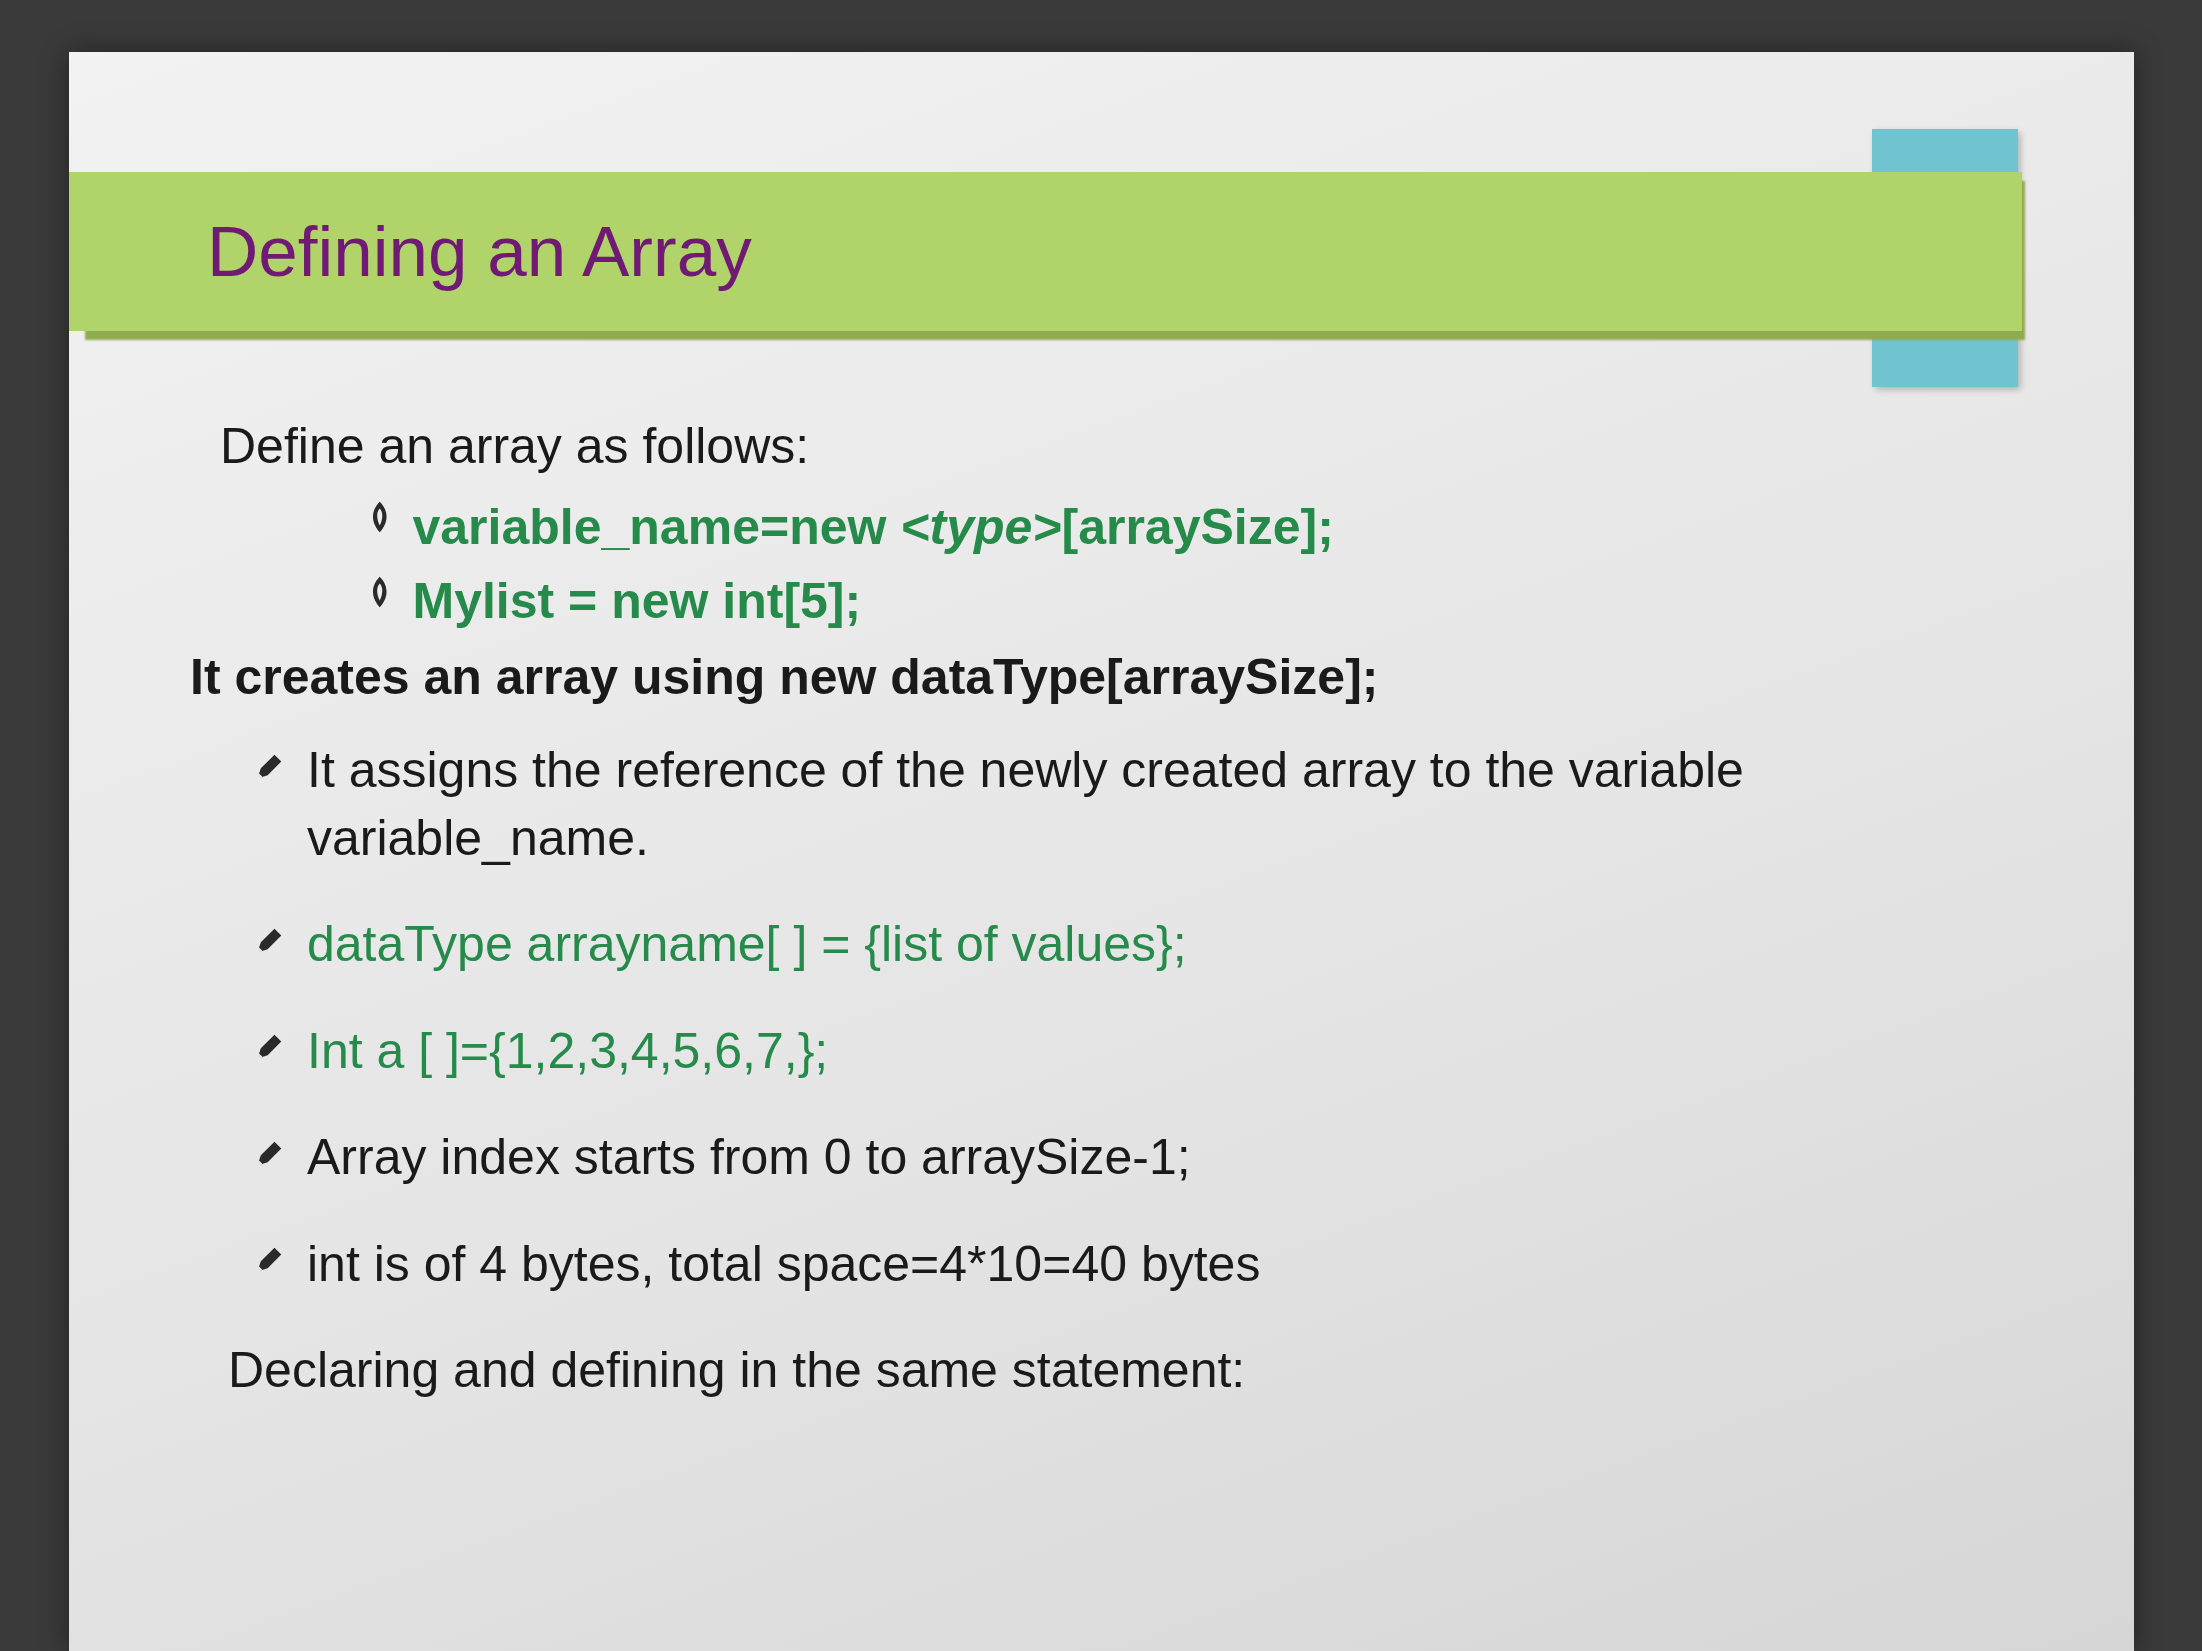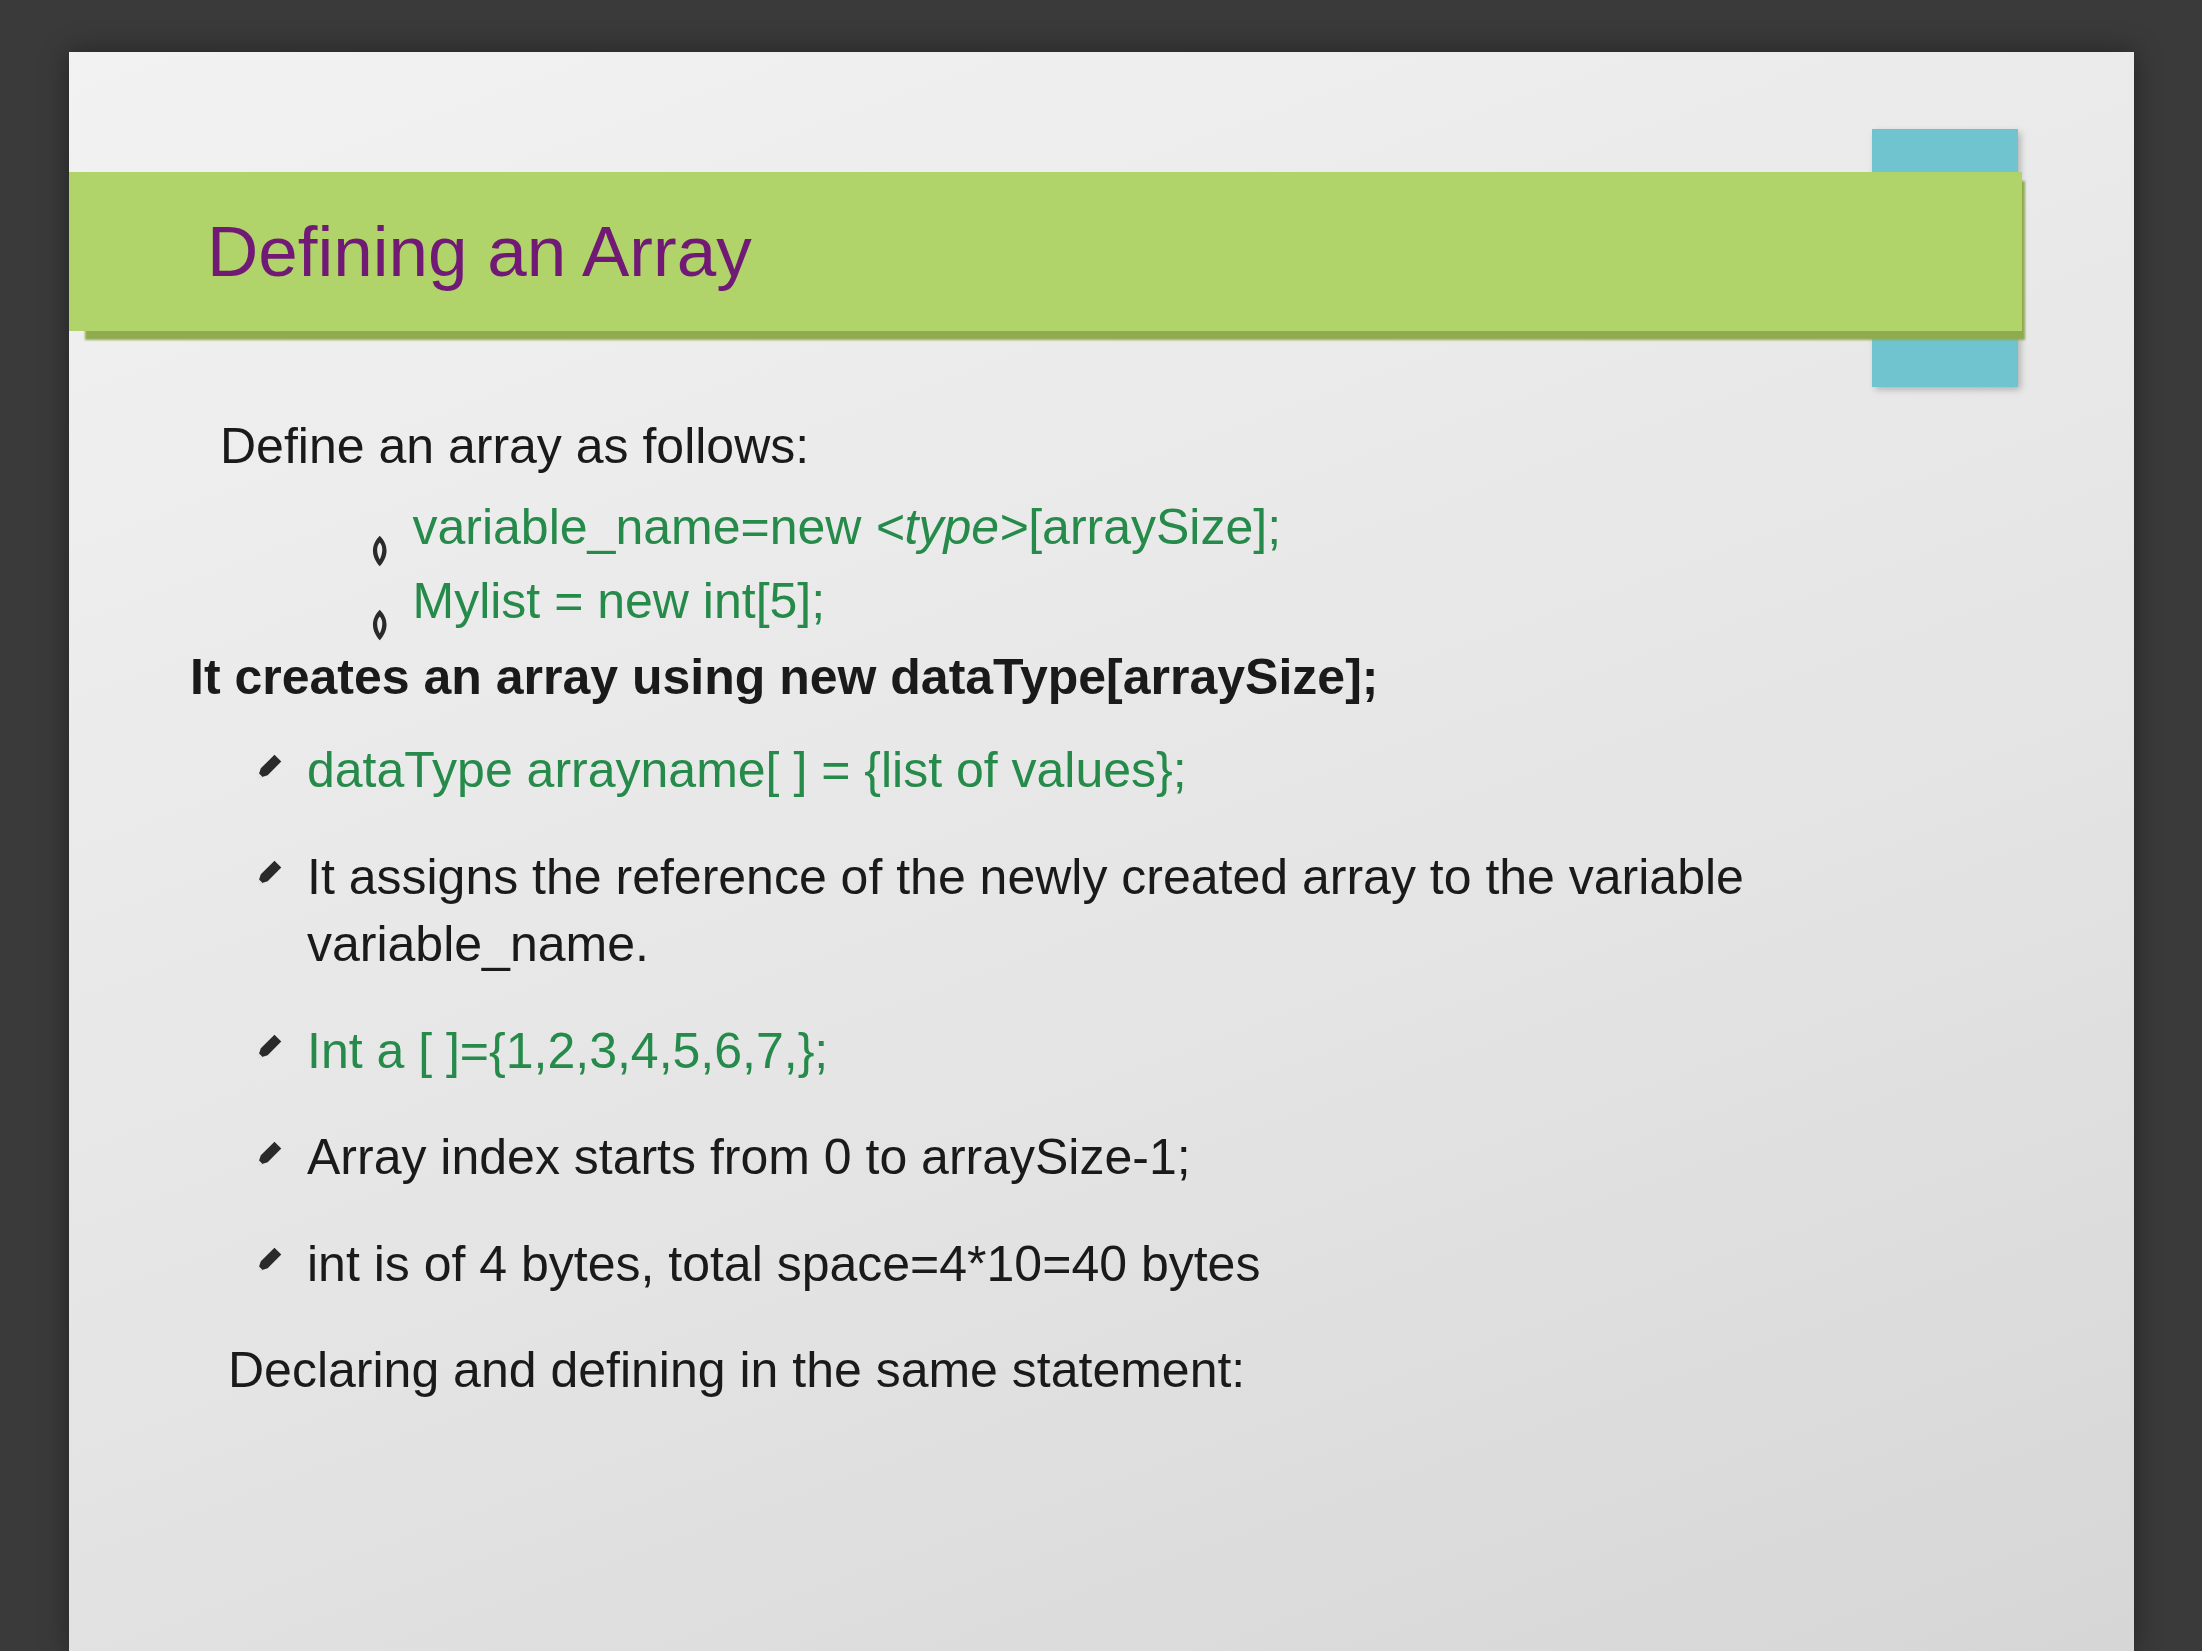--- a/index.html
+++ b/index.html
@@ -68,22 +68,23 @@
     top: 361px;
     right: 103px;
     font-size: 50px;
     color: #1a1a1a;
     line-height: 1.35;
   }
   .intro-line { margin-bottom: 13px; }
   .ribbon-list { margin-left: 146px; margin-top: 8.6px; }
   .ribbon-item {
     display: flex;
-    align-items: flex-end;
+    align-items: flex-start;
     margin-bottom: 6.9px;
+    font-weight: bold;
   }
   .ribbon-bullet {
     width: 27.5px;
     flex: 0 0 27.5px;
     margin-right: 19px;
     position: relative;
     top: 6.9px;
   }
   .ribbon-bullet svg { width: 27.5px; height: 34px; display: block; }
   .green { color: #258a4a; }
@@ -148,30 +149,30 @@
       <div class="after-ribbon">It creates an array using new dataType[arraySize];</div>
 
       <div class="bullet-list">
 
         <div class="bullet-item">
           <span class="pen-bullet">
             <svg viewBox="0 0 34 34">
                 <path d="M4 30 L8 18 L24 2 L32 10 L16 26 Z M4 30 L10 28 L6 24 Z" fill="#2a2a2a"></path>
               </svg>
           </span>
+          <span class="bullet-text">It assigns the reference of the newly created array to the variable variable_name.</span>
+        </div>
+
+        <div class="bullet-item">
+          <span class="pen-bullet">
+            <svg viewBox="0 0 34 34">
+                <path d="M4 30 L8 18 L24 2 L32 10 L16 26 Z M4 30 L10 28 L6 24 Z" fill="#2a2a2a"></path>
+              </svg>
+          </span>
           <span class="bullet-text green">dataType arrayname[ ] = {list of values};</span>
-        </div>
-
-        <div class="bullet-item">
-          <span class="pen-bullet">
-            <svg viewBox="0 0 34 34">
-                <path d="M4 30 L8 18 L24 2 L32 10 L16 26 Z M4 30 L10 28 L6 24 Z" fill="#2a2a2a"></path>
-              </svg>
-          </span>
-          <span class="bullet-text">It assigns the reference of the newly created array to the variable variable_name.</span>
         </div>
 
         <div class="bullet-item">
           <span class="pen-bullet">
             <svg viewBox="0 0 34 34">
                 <path d="M4 30 L8 18 L24 2 L32 10 L16 26 Z M4 30 L10 28 L6 24 Z" fill="#2a2a2a"></path>
               </svg>
           </span>
           <span class="bullet-text green">Int a [ ]={1,2,3,4,5,6,7,};</span>
         </div>

